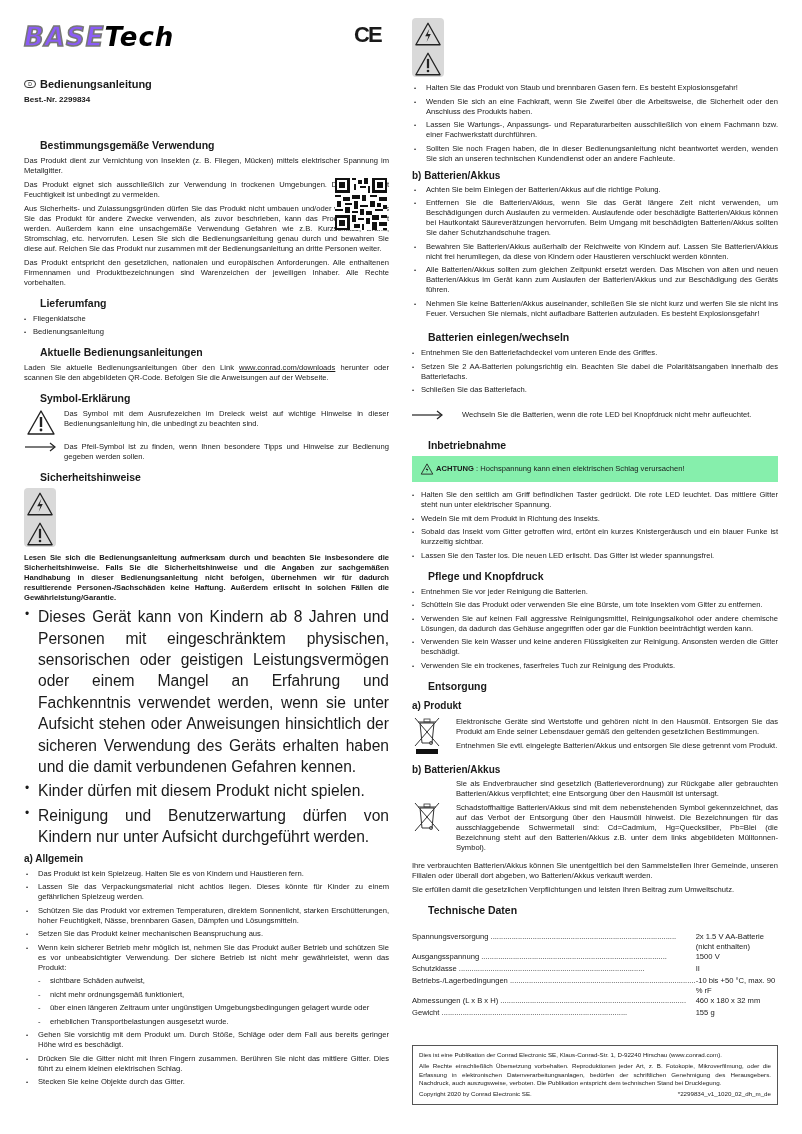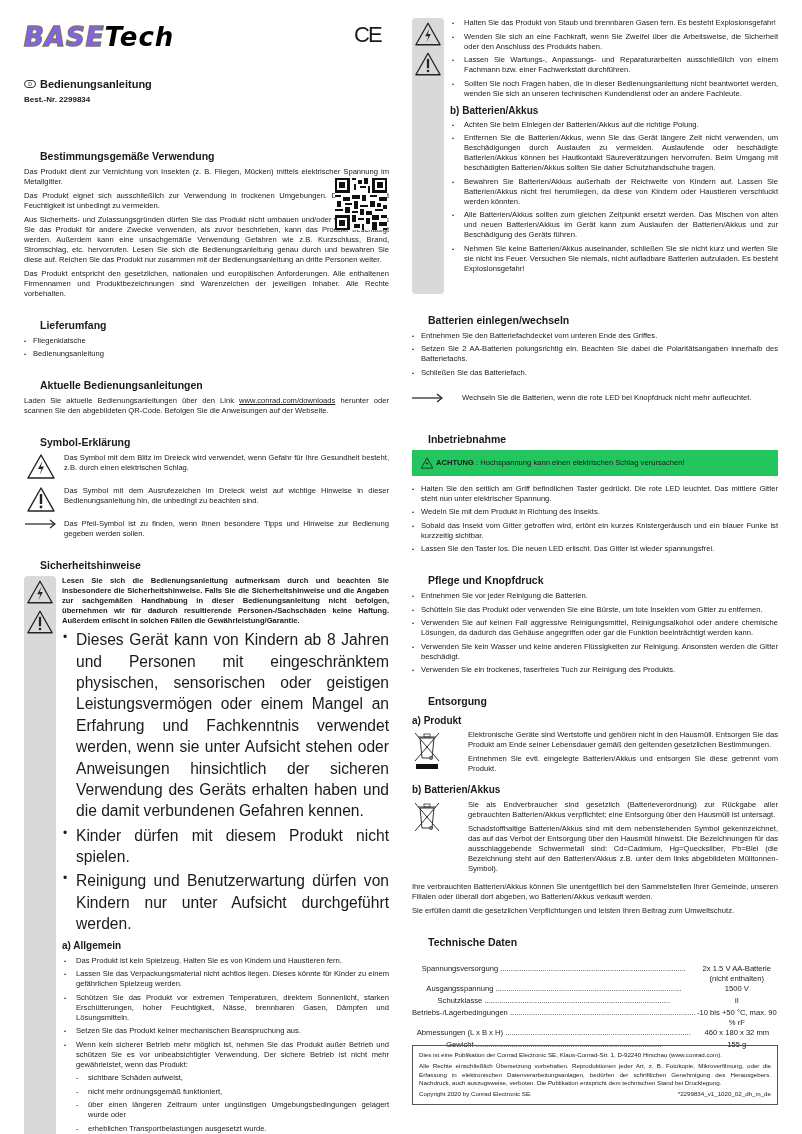--- a/index.html
+++ b/index.html
@@ -2,68 +2,68 @@
 <html><head>
 <meta charset="utf-8">
 <style>
   * { box-sizing: border-box; margin: 0; padding: 0; }
   html, body { width: 802px; height: 1134px; background: #fff; overflow: hidden; }
   body { font-family: "Liberation Sans", sans-serif; color: #1a1a1a; font-size: 7.6px; line-height: 1.32; position: relative; }
   .col { position: absolute; top: 0; }
   .col-left { left: 24px; width: 365px; }
   .col-right { left: 412px; width: 366px; }
   p { text-align: justify; margin-bottom: 4px; }
-  h2 { font-size: 10.5px; font-weight: bold; margin: 20px 0 3px; color: #1a1a1a; padding-left: 16px; }
+  h2 { font-size: 10.5px; font-weight: bold; margin: 9px 0 3px; color: #1a1a1a; padding-left: 16px; }
   h3 { font-size: 10px; font-weight: bold; margin: 5px 0 3px; }
   ul.bul { list-style: none; }
   ul.bul li { position: relative; padding-left: 9px; margin-bottom: 3.5px; text-align: justify; }
   ul.bul li::before { content: "•"; position: absolute; left: 0; top: 0; font-size: 6px; line-height: 10px; }
   ul.bul.ind li { padding-left: 14px; }
   ul.bul.ind li::before { left: 2px; }
   ul.dash { list-style: none; margin-left: 14px; }
   ul.dash li { position: relative; padding-left: 12px; margin-bottom: 3.5px; text-align: justify; }
   ul.dash li::before { content: "-"; position: absolute; left: 0; }
 
   .logo { position: absolute; top: 22px; left: 0; height: 30px; }
   .logo-text { font-family: "DejaVu Sans", sans-serif; font-size: 26px; font-weight: bold; font-style: italic; letter-spacing: 1px; line-height: 30px; }
   .logo-base { color: #8b5cf6; -webkit-text-stroke: 1.6px #777; }
   .logo-tech { color: #000000; }
-  .ce { position: absolute; top: 20px; left: 330px; font-size: 22px; font-weight: normal; letter-spacing: -2px; }
+  .ce { position: absolute; top: 20px; left: 330px; font-size: 22px; font-weight: bold; letter-spacing: -2px; }
 
   .title-block { position: absolute; top: 77px; left: 0; width: 365px; }
   .manual-label { font-size: 11px; font-weight: bold; display: flex; align-items: center; gap: 4px; }
   .lang-badge { display: inline-flex; align-items: center; justify-content: center; width: 12px; height: 8px; border: 1px solid #333; border-radius: 5px; font-size: 5px; font-weight: normal; }
   .product-title { font-size: 13.5px; font-weight: bold; margin-top: 1px; }
   .order-no { font-size: 8px; font-weight: bold; margin-top: 3px; }
 
   .content-left { position: absolute; top: 130px; left: 0; width: 365px; }
   .qr { position: absolute; right: 2px; top: 178px; width: 52px; height: 52px; }
   .link { text-decoration: underline; }
 
   .sym-row { display: flex; align-items: flex-start; gap: 6px; margin-bottom: 6px; }
   .sym-row .icon { width: 34px; flex: 0 0 34px; display: flex; justify-content: center; }
   .sym-row p { margin: 0; flex: 1; }
 
-  .safety-wrap { display: flex; gap: 6px; position: relative; }
+  .safety-wrap { display: flex; gap: 6px; position: relative; flex-direction: column; }
   .grey-bar { width: 32px; flex: 0 0 32px; background: #d9d9d9; border-radius: 4px; display: flex; flex-direction: column; align-items: center; gap: 4px; padding-top: 3px; }
   .safety-body { flex: 1; }
   .bold-intro { font-weight: bold; text-align: justify; margin-bottom: 4px; line-height: 1.3; }
   ul.big { list-style: none; font-size: 15.6px; line-height: 1.37; margin-bottom: 4px; }
   ul.big li { position: relative; padding-left: 14px; text-align: justify; margin-bottom: 3px; }
   ul.big li::before { content: "•"; position: absolute; left: 1px; font-size: 12px; }
 
-  .warn-box { background: #22c55e; padding: 7px 8px; margin: 3px 0 8px; font-size: 7.6px; display: flex; align-items: center; gap: 2px; }
+  .warn-box { background: #86efac; padding: 7px 8px; margin: 3px 0 8px; font-size: 7.6px; display: flex; align-items: center; gap: 2px; }
   .warn-box b { font-weight: bold; }
   .tip-row { display: flex; align-items: center; gap: 8px; margin: 5px 0 4px; }
   .tip-row p { margin: 10px; }
-  .disp-row { display: flex; gap: 26px; margin-bottom: 4px; }
+  .disp-row { display: flex; gap: 14px; margin-bottom: 4px; align-items: center; }
   .disp-row .icon { width: 30px; flex: 0 0 30px; }
   .disp-row .txt { flex: 1; }
 
-  table.spec { border-collapse: collapse; margin-top: 14px; text-align: center; }
+  table.spec { border-collapse: collapse; margin-top: 14px; }
   table.spec td { padding: 0; height: 12px; vertical-align: top; }
   table.spec td.k { width: 122px; white-space: nowrap; overflow: hidden; }
   .dots::after { content: " ........................................................................................"; }
 
   .footer-box { position: absolute; left: 412px; top: 1045px; width: 366px; border: 1px solid #555; padding: 5px 6px; font-size: 6.2px; line-height: 1.35; }
   .footer-box p { margin-bottom: 3px; }
   .footer-last { display: flex; justify-content: space-between; }
 </style>
 </head>
 <body>
@@ -93,29 +93,20 @@
     <h2>Lieferumfang</h2>
     <ul class="bul">
       <li>Fliegenklatsche</li>
       <li>Bedienungsanleitung</li>
     </ul>
 
     <h2>Aktuelle Bedienungsanleitungen</h2>
     <p><span>Laden Sie aktuelle Bedienungsanleitungen über den Link </span><span class="link">www.conrad.com/downloads</span><span> herunter oder scannen Sie den abgebildeten QR-Code. Befolgen Sie die Anweisungen auf der Webseite.</span></p>
 
     <h2>Symbol-Erklärung</h2>
-    <div class="sym-row">
-      <div class="icon">
-        <svg width="30" height="27" viewBox="0 0 30 27">
-            <path d="M15 2 L28 25 L2 25 Z" fill="none" stroke="#222" stroke-width="1.4" stroke-linejoin="round"></path>
-            <path d="M16.5 8 L12 16 L15.5 16 L13.5 22 L18 13.5 L14.8 13.5 Z" fill="#222"></path>
-          </svg>
-      </div>
-      <p>Das Symbol mit dem Blitz im Dreieck wird verwendet, wenn Gefahr für Ihre Gesundheit besteht, z.B. durch einen elektrischen Schlag.</p>
-    </div>
     <div class="sym-row">
       <div class="icon">
         <svg width="30" height="27" viewBox="0 0 30 27">
             <path d="M15 2 L28 25 L2 25 Z" fill="none" stroke="#222" stroke-width="1.4" stroke-linejoin="round"></path>
             <rect x="13.8" y="8" width="2.4" height="10" fill="#222"></rect>
             <circle cx="15" cy="21" r="1.4" fill="#222"></circle>
           </svg>
       </div>
       <p>Das Symbol mit dem Ausrufezeichen im Dreieck weist auf wichtige Hinweise in dieser Bedienungsanleitung hin, die unbedingt zu beachten sind.</p>
     </div>

